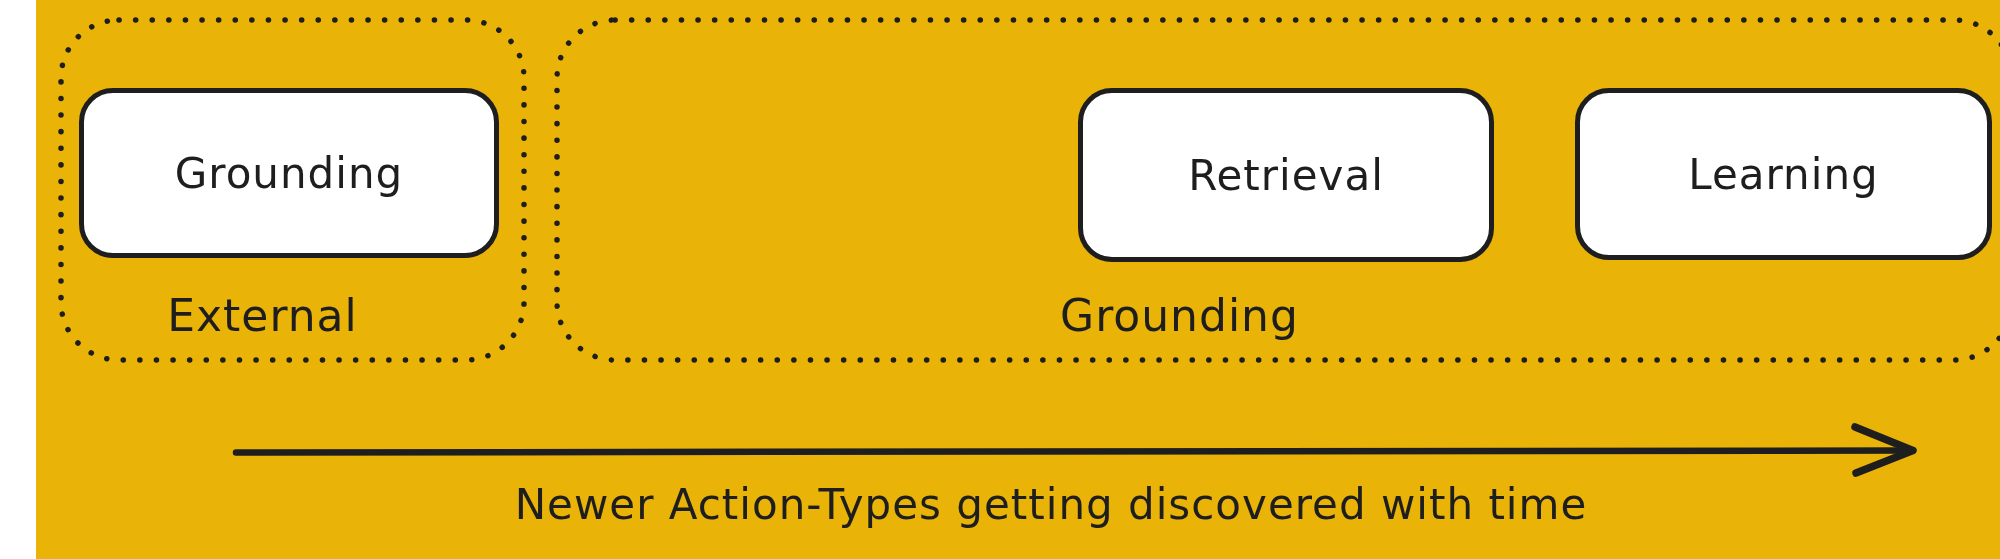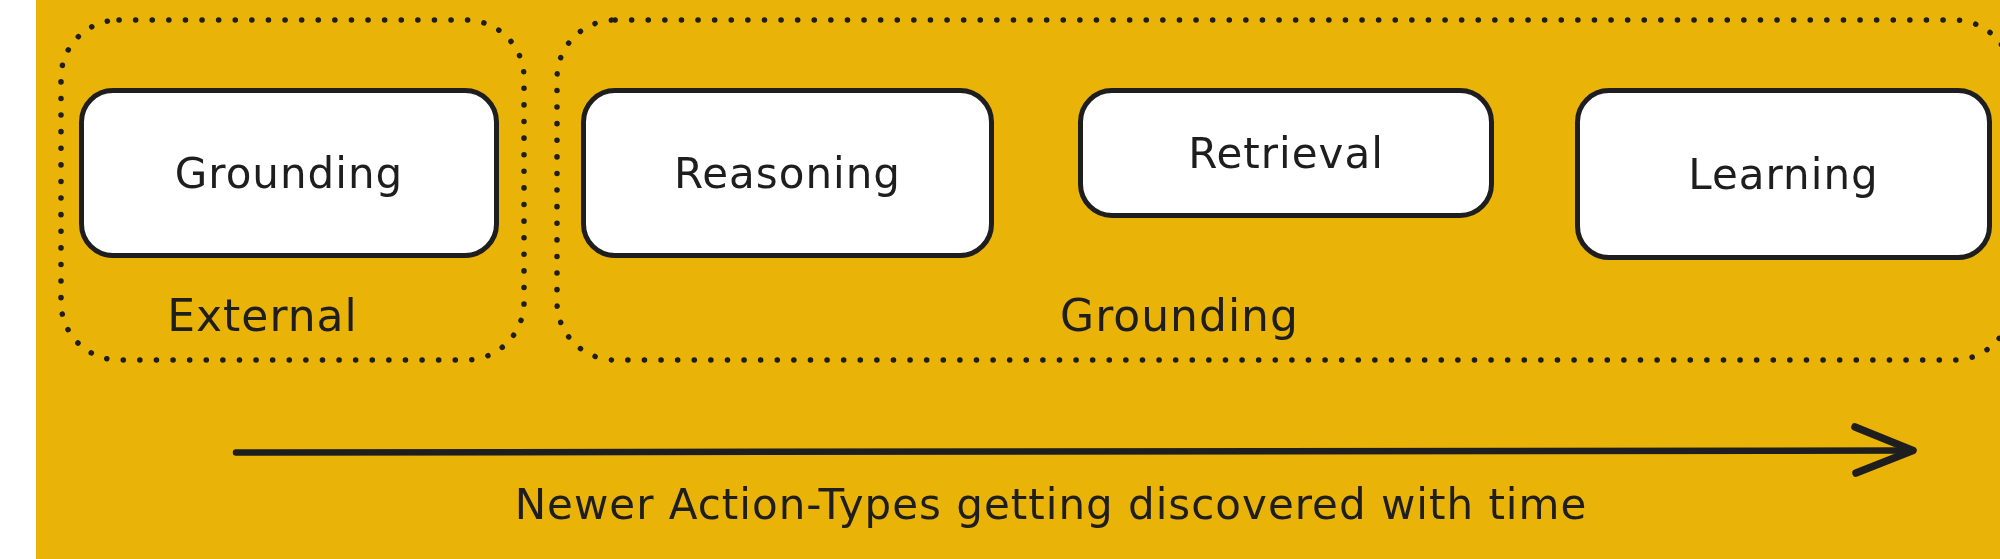--- a/index.html
+++ b/index.html
@@ -56,21 +56,21 @@
     text-align: center;
     transform: translateX(15px);
     font-size: 42px;
     letter-spacing: 1px;
     color: #1e1e1e;
     white-space: nowrap;
   }
   
   .box-grounding { left: 43px;   top: 88px; width: 420px; height: 170px; }
   .box-reasoning { left: 545px;  top: 88px; width: 413px; height: 170px; }
-  .box-retrieval { left: 1042px; top: 88px; width: 416px; height: 130px; }
+  .box-retrieval { left: 1042px; top: 88px; width: 416px; height: 174px; }
   .box-learning  { left: 1539px; top: 88px; width: 417px; height: 172px; }
   .label-external { left: 25px;  top: 290px; width: 463px;  transform: translateX(-30px); }
   .label-internal { left: 521px; top: 290px; width: 1455px; transform: translateX(-105px); }
 </style>
 </head>
 <body>
 
 <div class="stage">
 
   <svg class="outlines" viewBox="0 0 2000 559" xmlns="http://www.w3.org/2000/svg">
@@ -78,23 +78,20 @@
     <rect x="521" y="20" width="1455" height="340" rx="58" ry="58" fill="none" stroke="#1e1e1e" stroke-width="5.5" stroke-linecap="round" stroke-dasharray="0.1 16.5"></rect>
     <path d="M 200 452.5 C 760 451.5 1320 450.5 1871 450.5" fill="none" stroke="#1e1e1e" stroke-width="6.5" stroke-linecap="round"></path>
     <path d="M 1819 427 L 1877 450.5 L 1820 473" fill="none" stroke="#1e1e1e" stroke-width="7.5" stroke-linecap="round" stroke-linejoin="round"></path>
   </svg>
 
   <div class="node-box box-grounding">
     <span class="node-label">Grounding</span>
   </div>
   <div class="group-label label-external">External</div>
 
-  <div class="node-box box-reasoning">
-    <span class="node-label">Reasoning</span>
-  </div>
   <div class="node-box box-retrieval">
     <span class="node-label">Retrieval</span>
   </div>
   <div class="node-box box-learning">
     <span class="node-label">Learning</span>
   </div>
   <div class="group-label label-internal">Grounding</div>
 
   <div class="timeline-caption">Newer Action-Types getting discovered with time</div>
 

